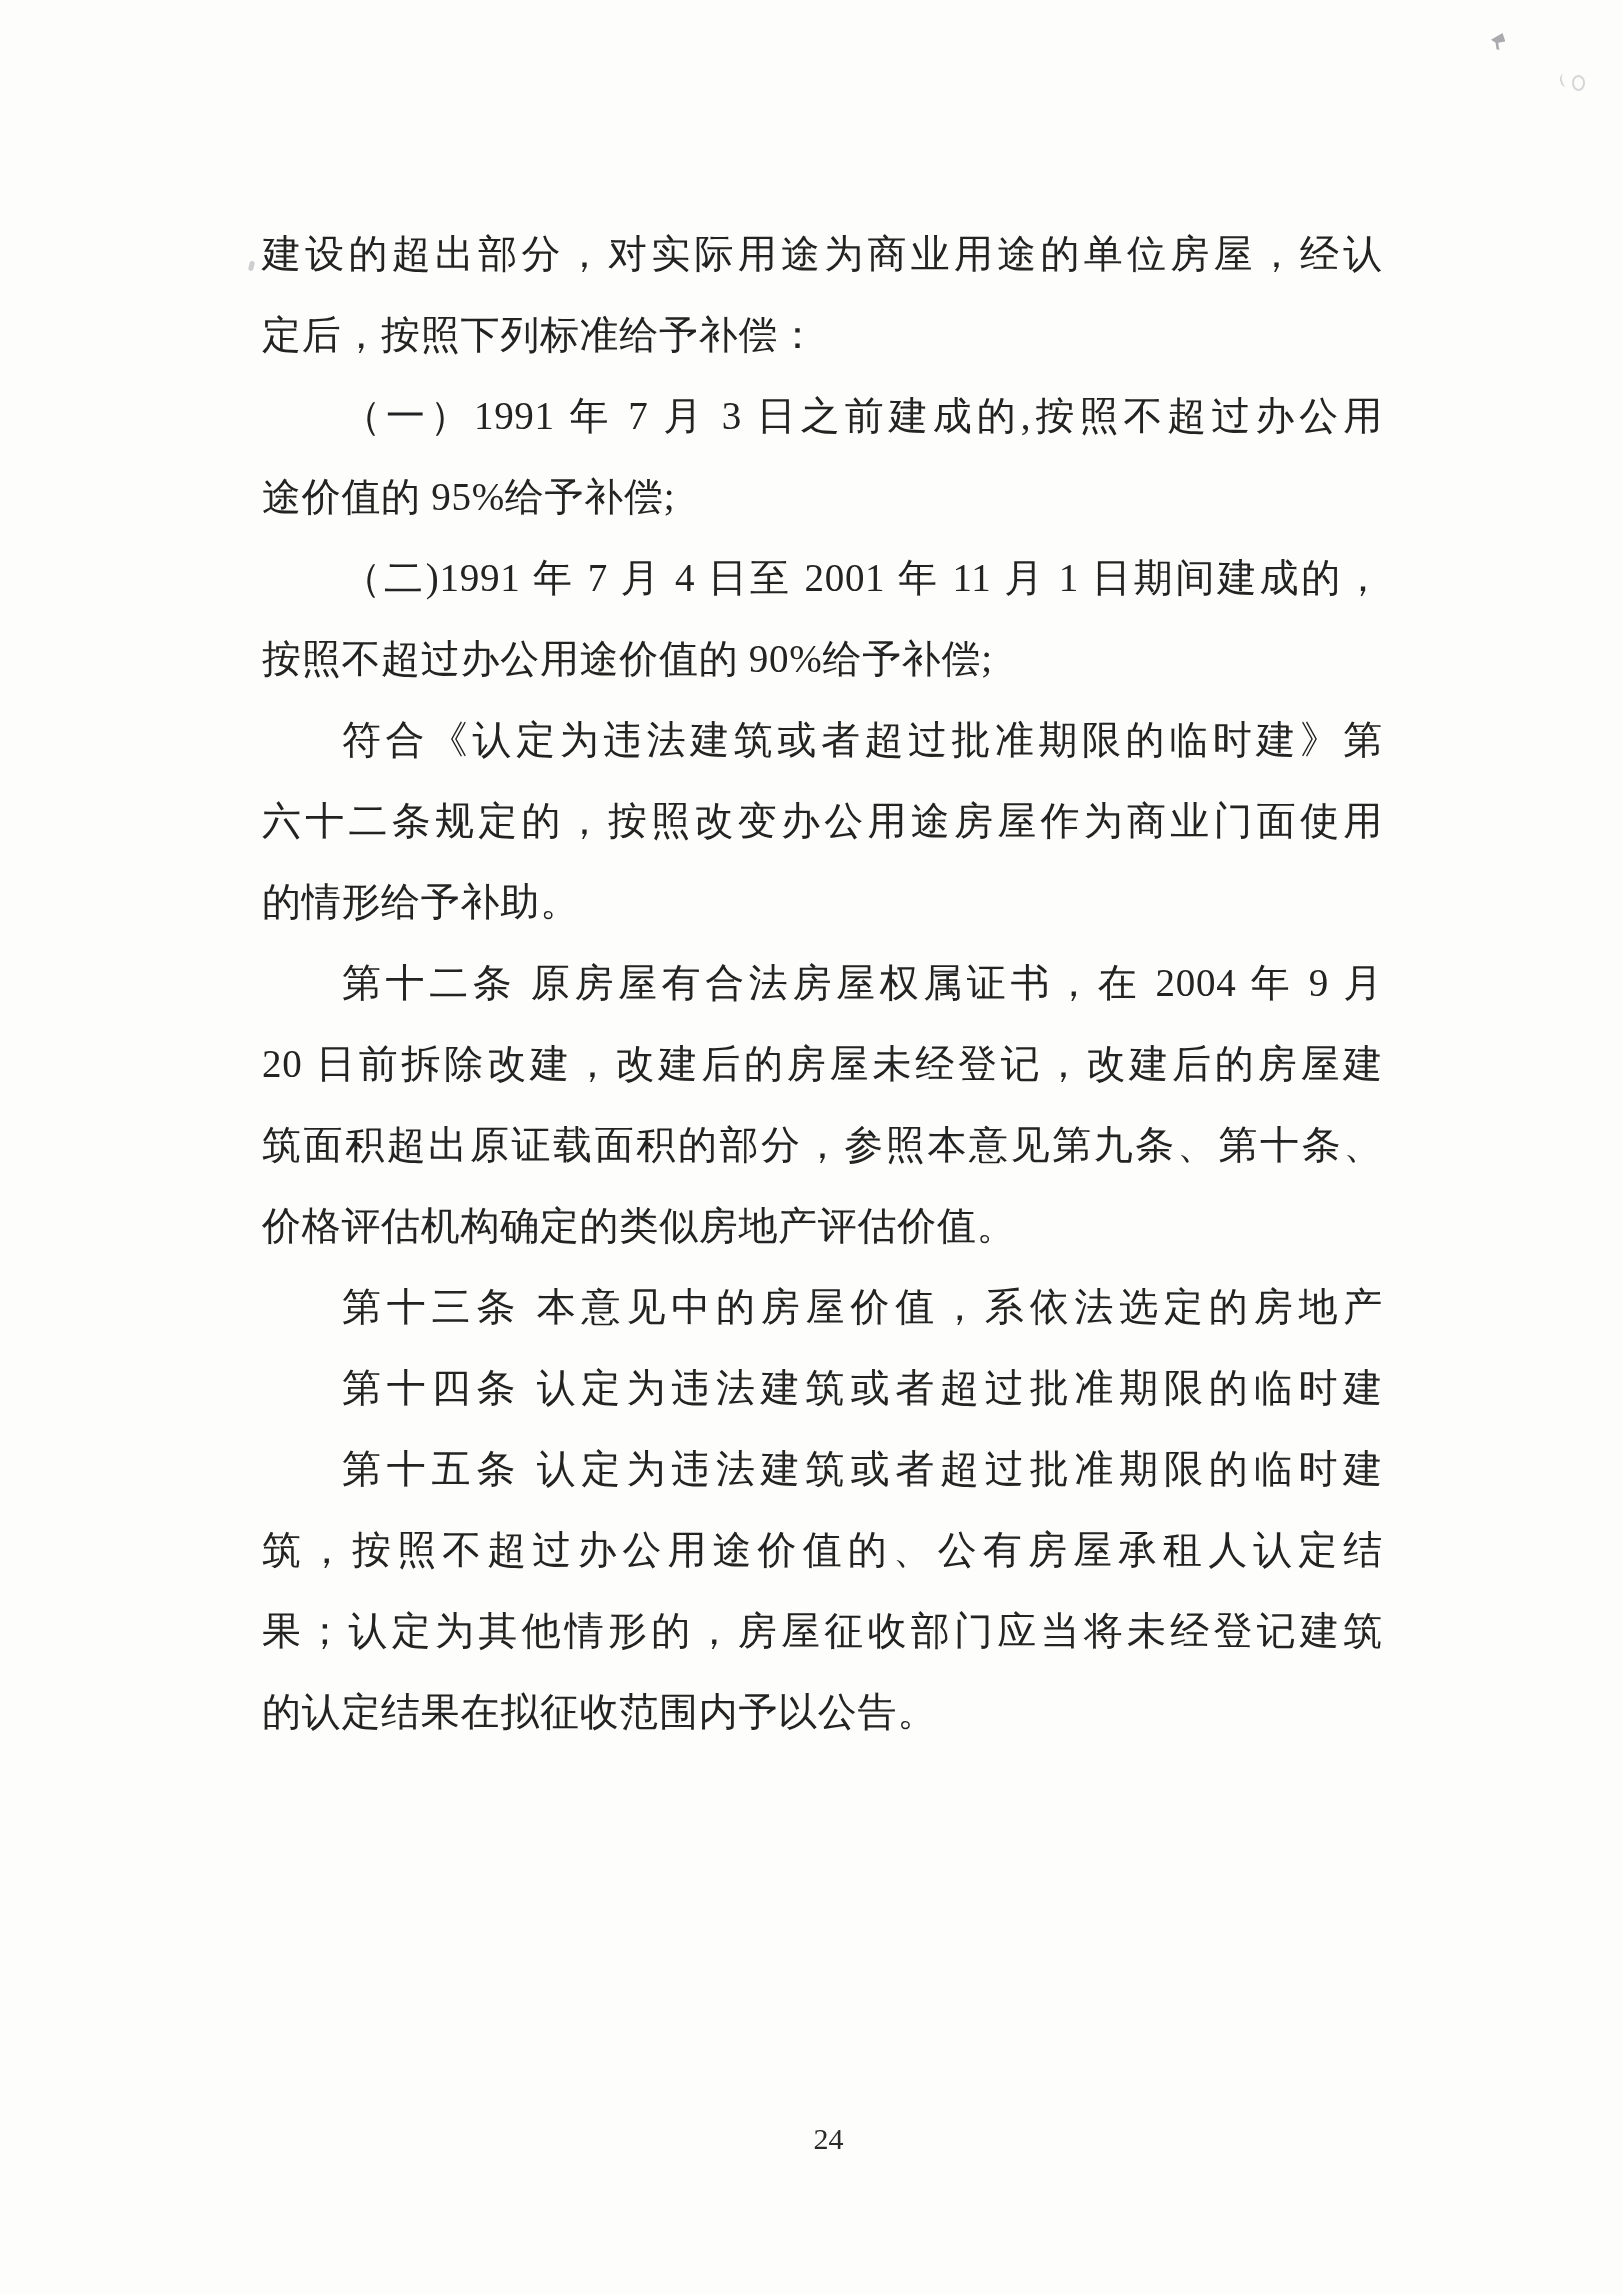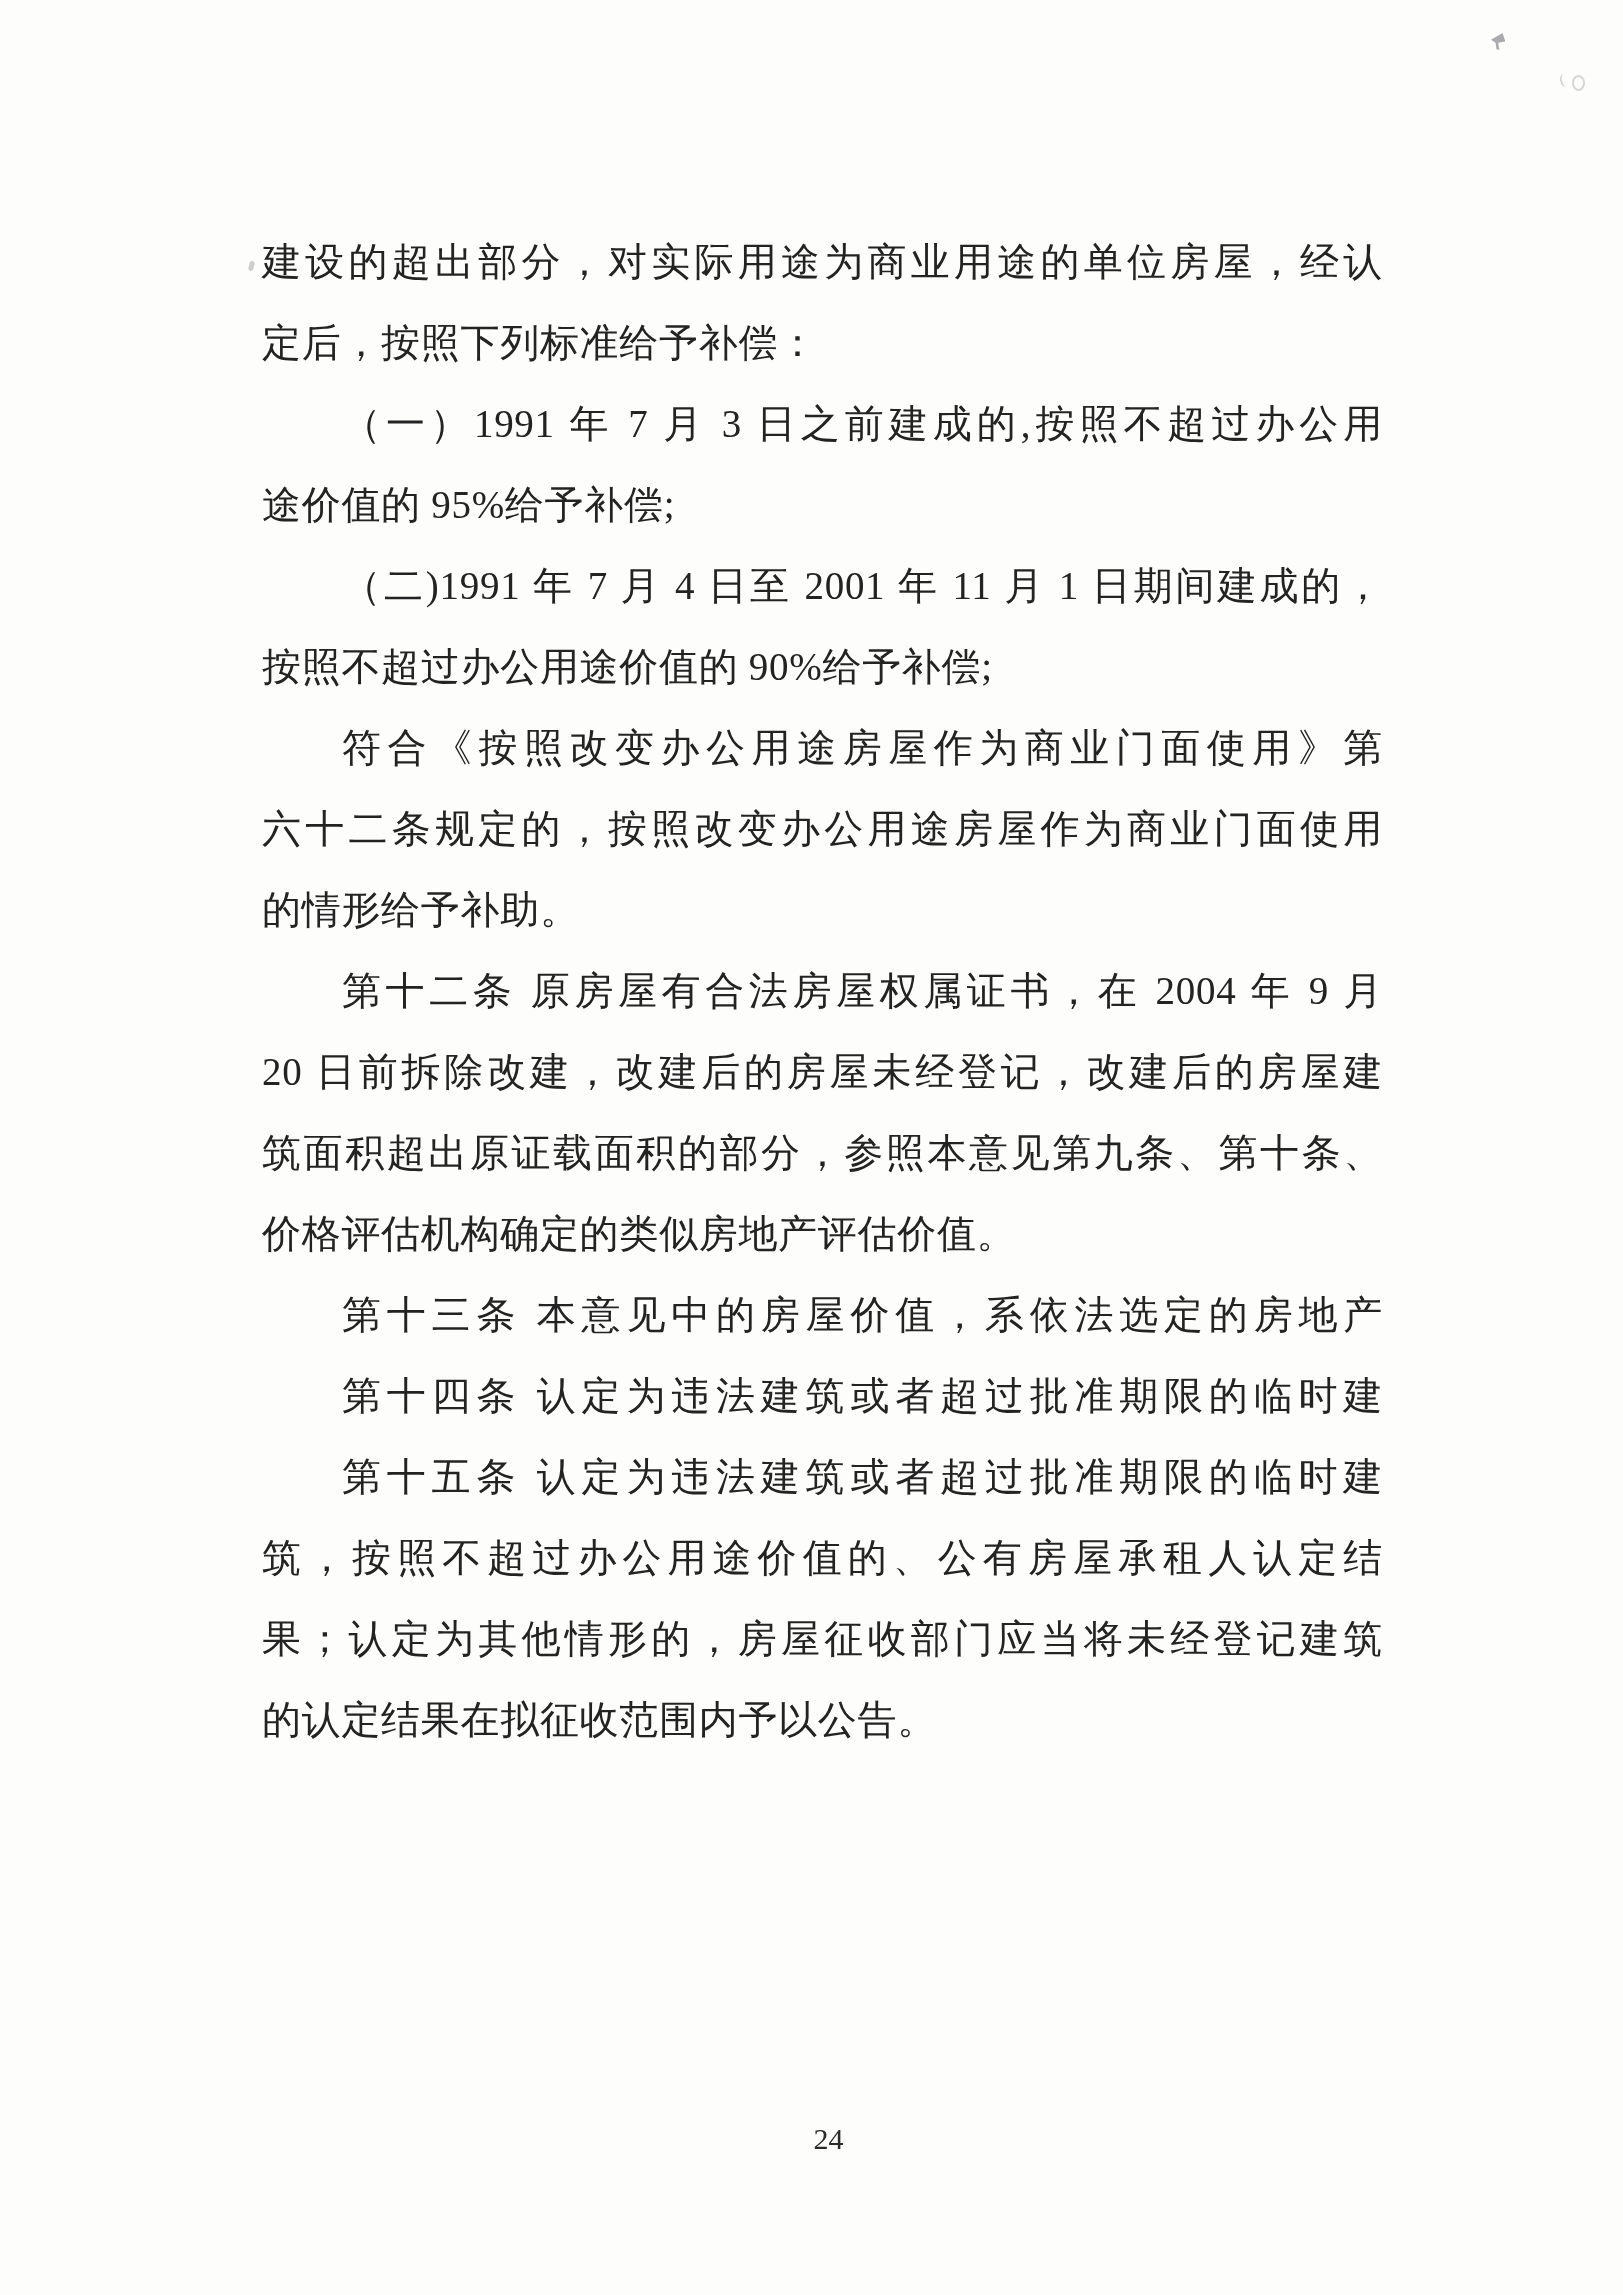--- a/index.html
+++ b/index.html
@@ -16,21 +16,21 @@
     position: relative;
     width: 1623px;
     height: 2295px;
     background: #fdfdfc;
     overflow: hidden;
     color: #232323;
   }
   .doc {
     position: absolute;
     left: 262px;
-    top: 221px;
+    top: 213px;
     width: 1121px;
   }
   .line {
     font-size: 39px;
     line-height: 81px;
     height: 81px;
     color: #232323;
     letter-spacing: 0.7px;
   }
   .fill {
@@ -109,21 +109,21 @@
   <div class="smudge-ring"></div>
   <div class="speck"></div>
 
   <div class="doc">
     <div class="line fill">建设的超出部分，对实际用途为商业用途的单位房屋，经认</div>
     <div class="line end">定后，按照下列标准给予补偿：</div>
     <div class="line fill indent">（一）1991 年 7 月 3 日之前建成的,按照不超过办公用</div>
     <div class="line end">途价值的 95%给予补偿;</div>
     <div class="line fill indent">（二)1991 年 7 月 4 日至 2001 年 11 月 1 日期间建成的，</div>
     <div class="line end">按照不超过办公用途价值的 90%给予补偿;</div>
-    <div class="line fill indent">符合《按照改变办公用途房屋作为商业门面使用》第</div>
+    <div class="line fill indent">符合《认定为违法建筑或者超过批准期限的临时建》第</div>
     <div class="line fill">六十二条规定的，按照改变办公用途房屋作为商业门面使用</div>
     <div class="line end">的情形给予补助。</div>
     <div class="line fill indent">第十二条  原房屋有合法房屋权属证书，在 2004 年 9 月</div>
     <div class="line fill">20 日前拆除改建，改建后的房屋未经登记，改建后的房屋建</div>
     <div class="line fill">筑面积超出原证载面积的部分，参照本意见第九条、第十条、</div>
     <div class="line end">价格评估机构确定的类似房地产评估价值。</div>
     <div class="line fill indent">第十三条  本意见中的房屋价值，系依法选定的房地产</div>
     <div class="line fill indent">第十四条  认定为违法建筑或者超过批准期限的临时建</div>
     <div class="line fill indent">第十五条  认定为违法建筑或者超过批准期限的临时建</div>
     <div class="line fill">筑，按照不超过办公用途价值的、公有房屋承租人认定结</div>

